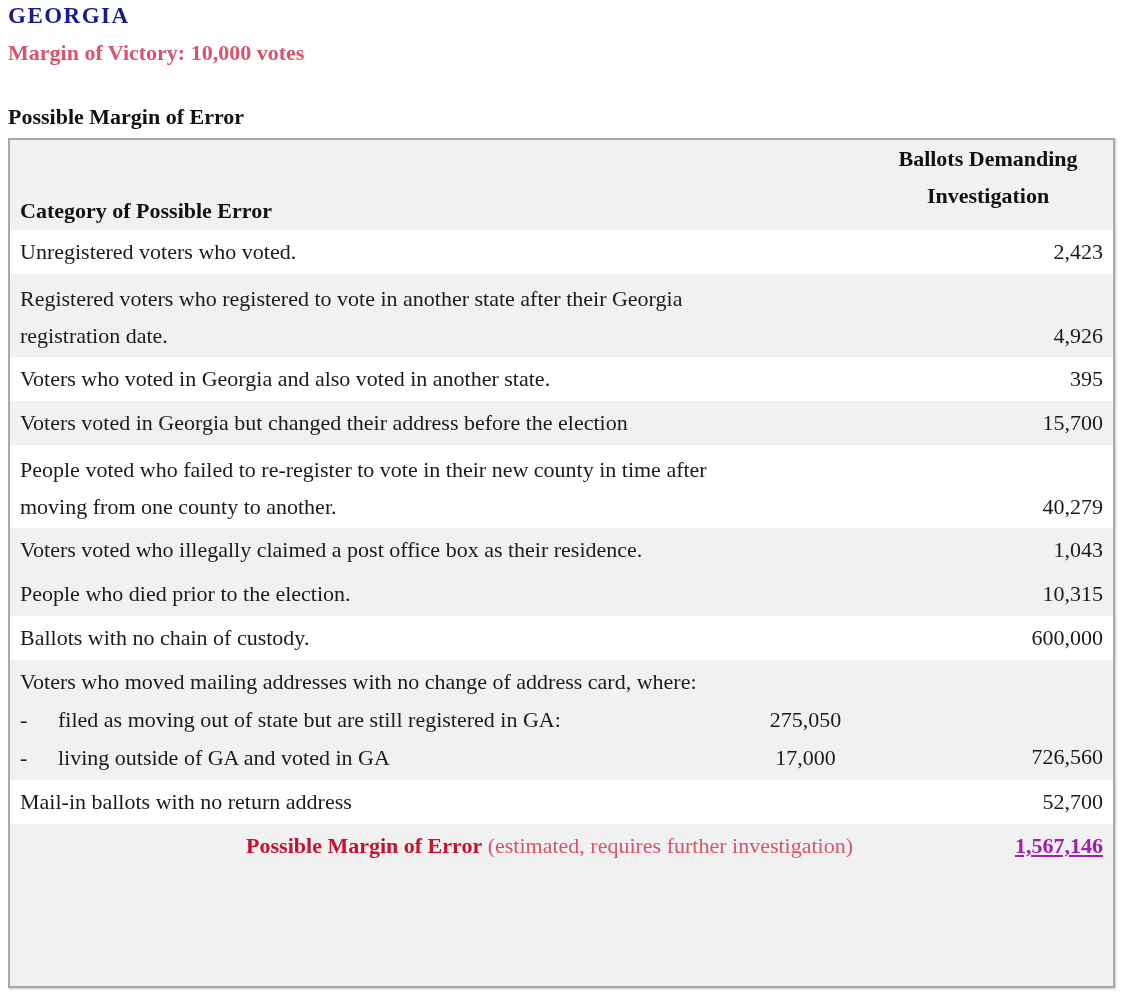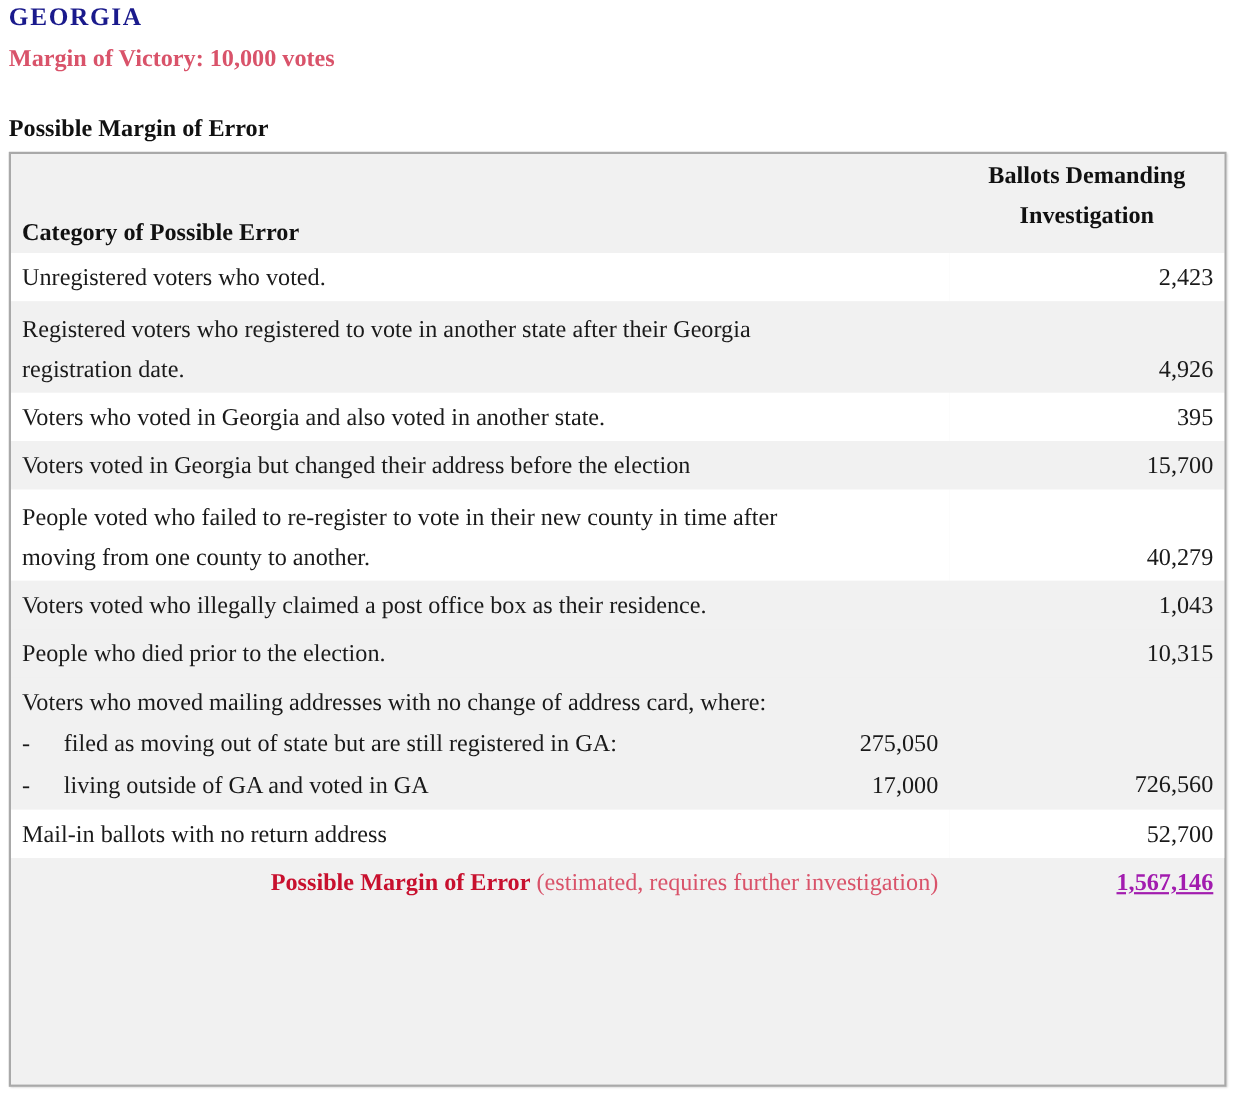--- a/index.html
+++ b/index.html
@@ -39,21 +39,21 @@
   .row.tall td { height: 80px; line-height: 37px; vertical-align: bottom; padding-bottom: 3px; margin-top: 16px; }
   .row.white { background: #ffffff; }
   .row.grey { background: #f1f1f1; }
   .val { text-align: right; color: #1a1a1a; }
   .desc { color: #1a1a1a; }
   .nested td { vertical-align: top; line-height: 38px; padding-top: 3px; padding-bottom: 3px; }
   .nested .val { vertical-align: bottom; padding-bottom: 4px; }
   .sub { display: flex; align-items: center; }
   .sub .dash { width: 38px; }
   .sub .sub-text { width: 700px; }
-  .sub .sub-val { width: 95px; text-align: right; }
+  .sub .sub-val { width: 95px; text-align: center; }
   .total td { height: 44px; line-height: 44px; text-align: right; }
   .total .lbl-bold { color: #c8102e; font-weight: bold; }
   .total .lbl-note { color: #d9536a; }
   .total .val { color: #a21caf; font-weight: bold; text-decoration: underline; }
 </style>
 </head>
 <body>
 
 <div class="state-title">GEORGIA</div>
 <div class="victory">Margin of Victory: 10,000 votes</div>
@@ -97,20 +97,24 @@
       <td class="val">40,279</td>
     </tr>
     <tr class="row grey">
       <td class="desc">Voters voted who illegally claimed a post office box as their residence.</td>
       <td class="val">1,043</td>
     </tr>
     <tr class="row grey">
       <td class="desc">People who died prior to the election.</td>
       <td class="val">10,315</td>
     </tr>
+    <tr class="row white">
+      <td class="desc">Ballots with no chain of custody.</td>
+      <td class="val">600,000</td>
+    </tr>
 
     <tr class="row grey nested">
       <td class="desc">
         <div>Voters who moved mailing addresses with no change of address card, where:</div>
         <div class="sub">
           <span class="dash">-</span>
           <span class="sub-text">filed as moving out of state but are still registered in GA:</span>
           <span class="sub-val">275,050</span>
         </div>
         <div class="sub">

